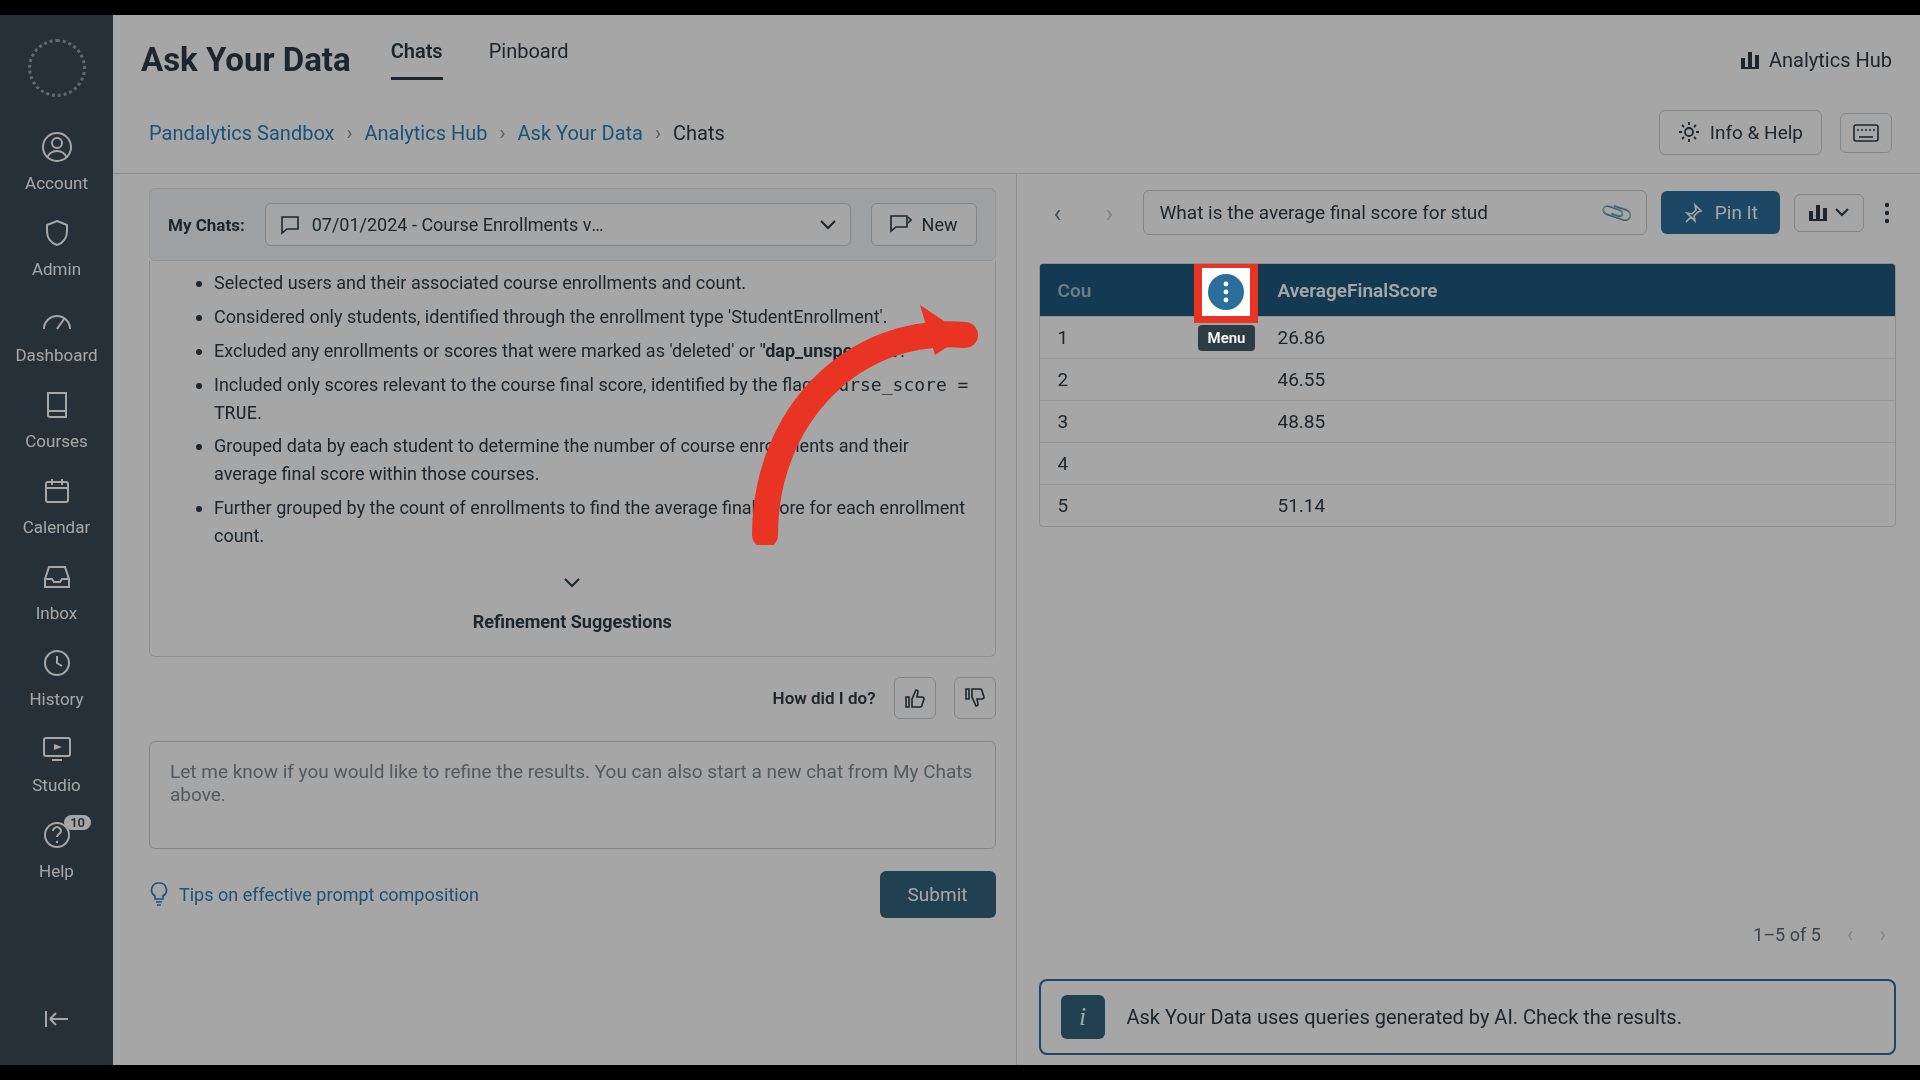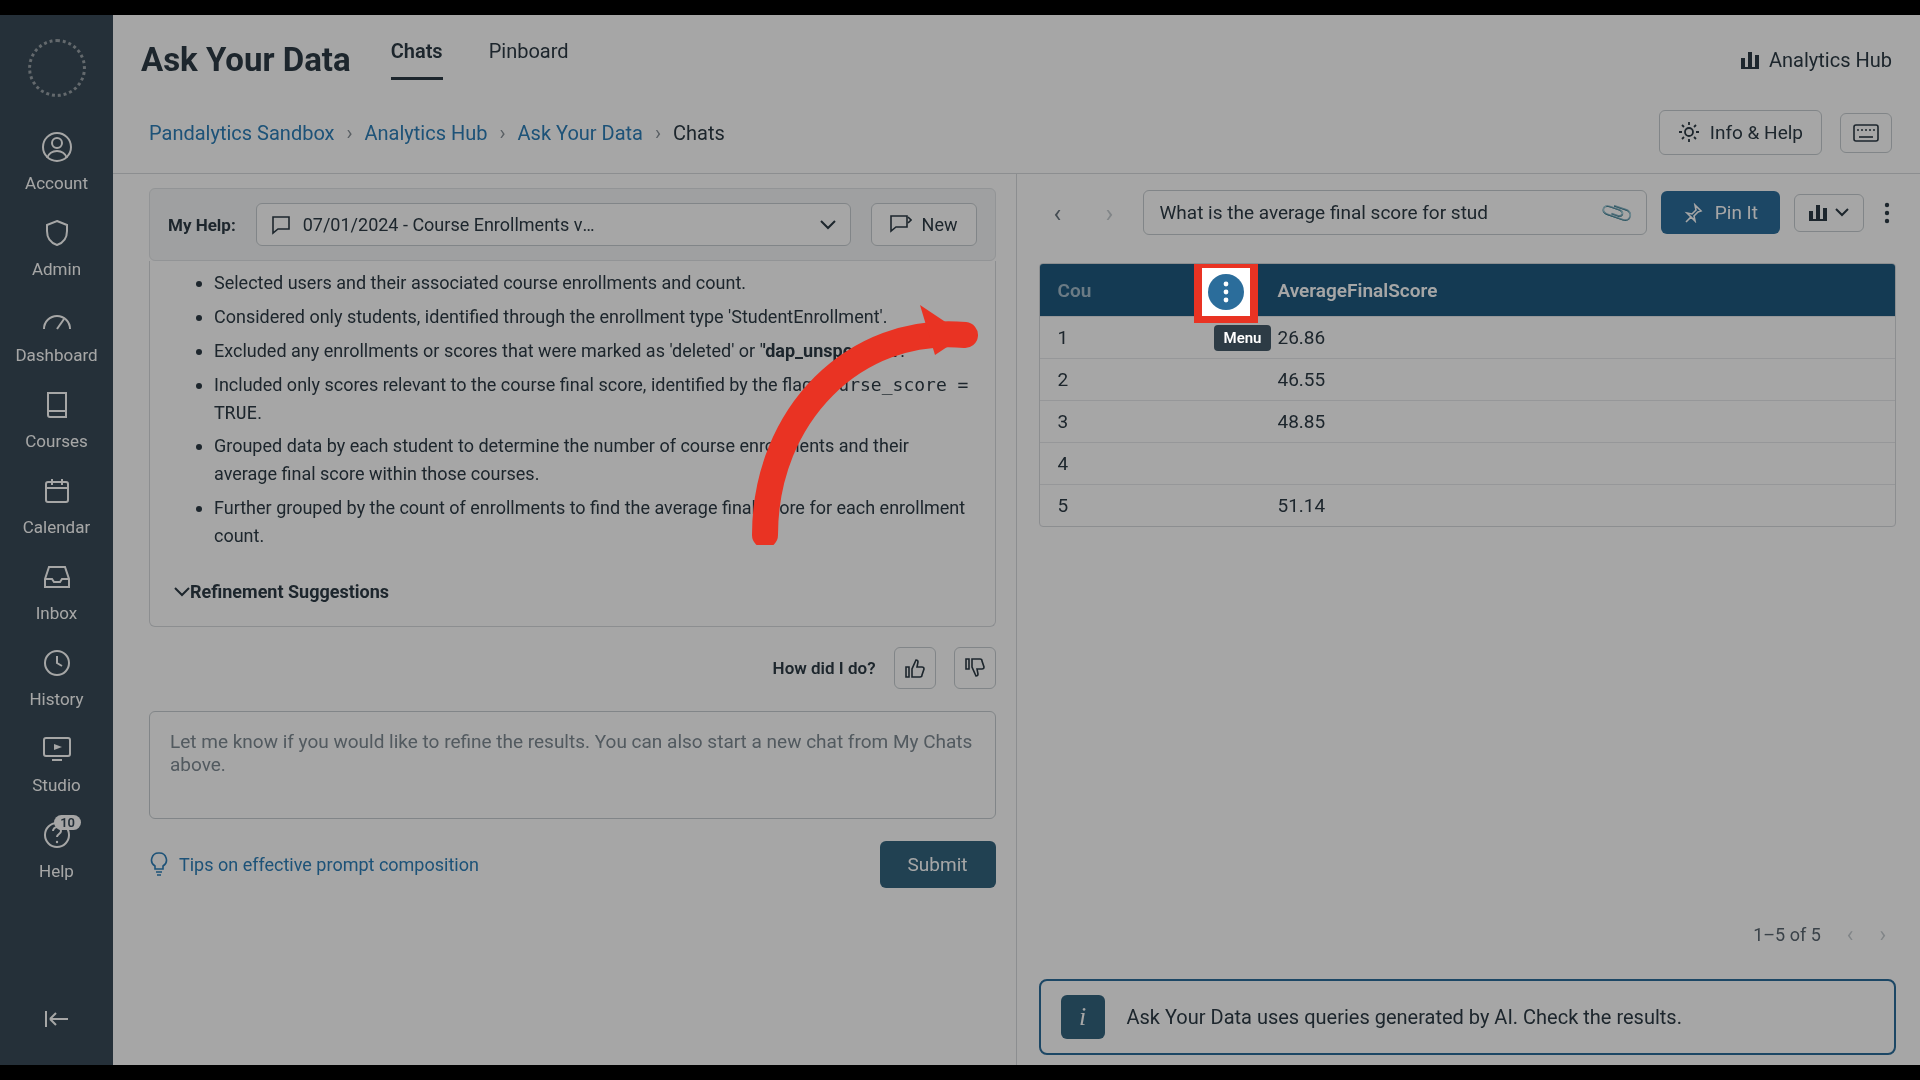--- a/index.html
+++ b/index.html
@@ -10,21 +10,21 @@
 
 
 .dim { position:absolute; inset:0; background:rgba(0,0,0,0.35); pointer-events:none; z-index:50; }
 
 
 .global-nav { width:113px; background:#394b58; display:flex; flex-direction:column; align-items:center; padding-top:24px; gap:12px; color:#fff; font-size:17px; }
 .global-nav .logo { width:58px; height:58px; border:3px dotted #9aa2a8; border-radius:50%; margin-bottom:16px; }
 .global-nav .item { display:flex; flex-direction:column; align-items:center; gap:10px; padding:6px 0; cursor:pointer; position:relative; width:100%; }
 .global-nav .item .ic { width:32px; height:32px; display:flex; align-items:center; justify-content:center; }
 .global-nav .item .lbl { font-size:17px; }
-.badge { position:absolute; top:2px; right:32px; background:#fff; color:#394b58; border-radius:10px; font-size:13px; padding:0 6px; font-weight:600; }
+.badge { position:absolute; top:2px; right:22px; background:#fff; color:#394b58; border-radius:10px; font-size:13px; padding:0 6px; font-weight:600; }
 .collapse { margin-top:auto; margin-bottom:24px; }
 
 
 .main { flex:1; background:#fff; display:flex; flex-direction:column; }
 
 .header { display:flex; align-items:center; padding:24px 28px 0 28px; gap:40px; }
 .header .title { font-size:33px; font-weight:700; color:#2d3b45; }
 .header .tabs { display:flex; gap:46px; font-size:20px; color:#2d3b45; }
 .header .tabs .tab { padding-bottom:14px; cursor:pointer; }
 .header .tabs .tab.active { border-bottom:3px solid #2d3b45; font-weight:600; }
@@ -50,21 +50,21 @@
 .mychats-row .lbl { font-weight:700; font-size:17px; color:#2d3b45; }
 .chat-select { flex:1; border:1px solid #c7cdd1; border-radius:6px; background:#fff; padding:10px 14px; display:flex; align-items:center; gap:12px; font-size:18px; color:#2d3b45; cursor:pointer; justify-content:space-between; }
 .chat-select .left { display:flex; align-items:center; gap:12px; overflow:hidden; }
 .chat-select .txt { white-space:nowrap; overflow:hidden; text-overflow:ellipsis; max-width:300px; }
 .new-btn { border:1px solid #c7cdd1; border-radius:6px; background:#fff; padding:10px 18px; display:flex; align-items:center; gap:10px; font-size:18px; cursor:pointer; color:#2d3b45; }
 
 .answer-card { border:1px solid #d7dade; border-radius:6px; margin-top:0; padding:0 24px 20px 24px; font-size:18px; color:#2d3b45; line-height:1.55; }
 .answer-card ul { padding-left:40px; margin-top:8px; }
 .answer-card ul li { margin-bottom:6px; }
 .answer-card code { font-family: Menlo, Consolas, monospace; }
-.refine { margin-top:28px; display:flex; align-items:center; gap:0; font-weight:700; cursor:pointer; }
+.refine { margin-top:28px; display:flex; align-items:center; gap:20px; font-weight:700; cursor:pointer;flex-direction:column; }
 
 .feedback-row { display:flex; align-items:center; justify-content:flex-end; gap:18px; margin-top:20px; font-size:17px; font-weight:600; color:#2d3b45; }
 .fb-btn { width:42px; height:42px; border:1px solid #c7cdd1; border-radius:6px; display:flex; align-items:center; justify-content:center; cursor:pointer; }
 
 .input-area { border:1px solid #c7cdd1; border-radius:6px; margin-top:22px; padding:18px 20px; font-size:19px; color:#7e8a93; min-height:108px; }
 .bottom-row { display:flex; align-items:center; justify-content:space-between; margin-top:22px; }
 .tips { color:#2d7fb8; font-size:18px; display:flex; gap:10px; align-items:center; cursor:pointer; }
 .submit { background:#33647f; color:#fff; border:none; border-radius:6px; padding:12px 28px; font-size:19px; cursor:pointer; }
 
 
@@ -85,21 +85,21 @@
 .pager { display:flex; align-items:center; justify-content:flex-end; gap:26px; margin-top:auto; padding:16px 10px; font-size:18px; color:#5a6670; }
 
 .ai-banner { border:2px solid #2b6d9b; border-radius:8px; display:flex; align-items:center; gap:22px; padding:14px 20px; margin-bottom:10px; margin-top:16px; }
 .ai-banner .i { width:44px; height:44px; background:#33647f; color:#fff; font-style:italic; font-family:Georgia,serif; font-size:26px; display:flex; align-items:center; justify-content:center; border-radius:6px; }
 .ai-banner .t { font-size:20px; color:#2d3b45; }
 
 
 .col-menu { position:absolute; left:154px; top:-8px; width:64px; height:62px; background:#e93323; display:flex; align-items:center; justify-content:center; z-index:70; }
 .col-menu-inner { width:48px; height:48px; background:#fff; display:flex; align-items:center; justify-content:center; }
 .col-menu-btn { width:36px; height:36px; border-radius:50%; background:#2b6d9b; color:#fff; display:flex; align-items:center; justify-content:center; font-size:20px; letter-spacing:-2px; }
-.tooltip { position:absolute; left:174px; top:56px; background:#2d3b45; color:#fff; font-size:15px; padding:4px 10px; border-radius:4px; z-index:70; }
+.tooltip { position:absolute; left:158px; top:56px; background:#2d3b45; color:#fff; font-size:15px; padding:4px 10px; border-radius:4px; z-index:70; }
 
 
 .arrow-ann { position:absolute; z-index:70; left:735px; top:290px; width:340px; height:240px; pointer-events:none; }
 
 svg { display:block; }
 </style>
 </head>
 <body>
 
 <div class="letterbox-top"></div>
@@ -260,21 +260,21 @@
             <circle cx="17" cy="6" r="1" fill="#2d3b45"></circle>
             <circle cx="21" cy="6" r="1" fill="#2d3b45"></circle>
           </svg>
       </div>
     </div>
 
     <div class="content">
 
       <div class="left-pane">
         <div class="mychats-row">
-          <span class="lbl">My Help:</span>
+          <span class="lbl">My Chats:</span>
           <div class="chat-select">
             <div class="left">
               <svg width="20" height="20" viewBox="0 0 20 20">
                   <path d="M2 2h16v12H7l-5 4z" fill="none" stroke="#2d3b45" stroke-width="1.6"></path>
                 </svg>
               <span class="txt">07/01/2024 - Course Enrollments vs. Stu</span>
             </div>
             <svg width="16" height="10" viewBox="0 0 16 10">
                 <path d="M1 1l7 7 7-7" fill="none" stroke="#2d3b45" stroke-width="2"></path>
               </svg>

